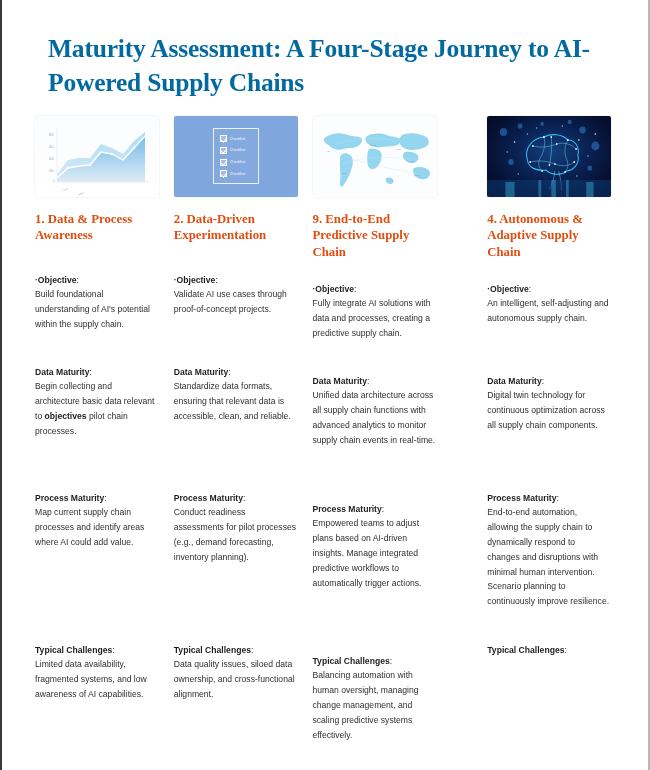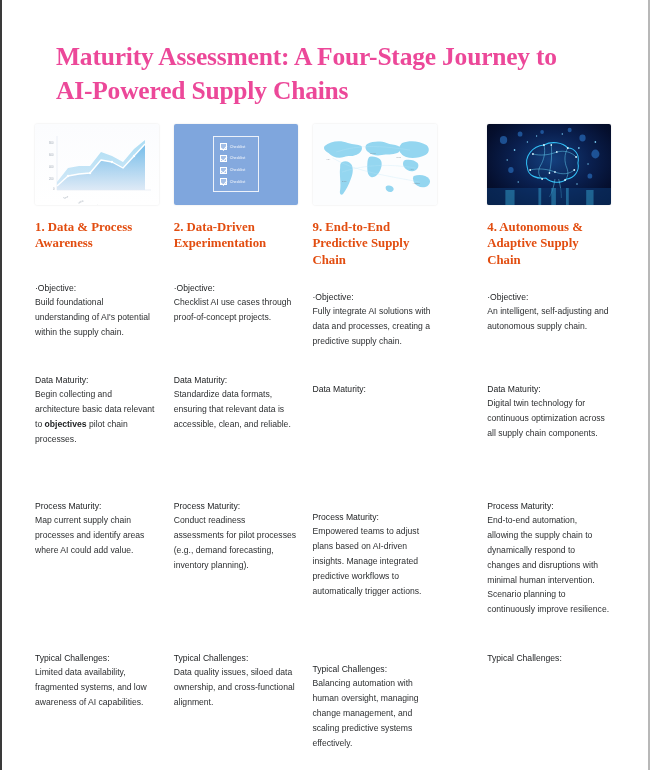--- a/index.html
+++ b/index.html
@@ -21,24 +21,24 @@
     border-left: 2px solid #3a3a3a;
     border-right: 2px solid #b8b8b8;
     box-sizing: border-box;
     overflow: hidden;
   }
   .page-title {
     font-family: "Liberation Serif", serif;
     font-weight: bold;
     font-size: 25.5px;
     line-height: 1.33;
-    color: #ec4899;
+    color: #0369a1;
     letter-spacing: -0.2px;
     padding: 28px 42px 0 42px;
-    margin: 12px;
+    margin: 4px;
   }
 
   
   .thumb {
     width: 124px;
     height: 81px;
     border-radius: 2px;
     overflow: hidden;
     position: relative;
     box-shadow: 0 0 2px rgba(0,0,0,0.12);
@@ -123,21 +123,21 @@
 
   
   .block {
     font-size: 8.6px;
     line-height: 1.72;
     color: #2d2f31;
     padding-right: 12px;
     margin: 0;
   }
   .block b { font-weight: bold; color: #1c1e20; }
-  .block .lead { font-weight: normal; color: #1c1e20; }
+  .block .lead { font-weight: bold; color: #1c1e20; }
 
   
   .row { display: flex; flex-direction: row; padding: 0 30px 0 33px; box-sizing: border-box; width: 650px; }
   .cell { width: 150px; margin-right: 4px; box-sizing: border-box; }
   .cell:last-child { margin-right: 0; margin-left: 36px; }
 
   .r-objective  { height: 92px; margin-top: 12px; }
   .r-data       { height: 126px; }
   .r-process    { height: 152px; }
   .r-challenges { height: 110px; }
@@ -335,21 +335,21 @@
   <div class="row r-objective">
     <div class="cell off-0">
       <p class="block">
         <span class="lead">·Objective</span><span>:</span><br>
         <span>Build foundational understanding of AI's potential within the supply chain.</span>
       </p>
     </div>
     <div class="cell off-1">
       <p class="block">
         <span class="lead">·Objective</span><span>:</span><br>
-        <span>Checklist AI use cases through proof-of-concept projects.</span>
+        <span>Validate AI use cases through proof-of-concept projects.</span>
       </p>
     </div>
     <div class="cell off-2">
       <p class="block">
         <span class="lead">·Objective</span><span>:</span><br>
         <span>Fully integrate AI solutions with data and processes, creating a predictive supply chain.</span>
       </p>
     </div>
     <div class="cell off-3">
       <p class="block">
@@ -368,20 +368,21 @@
     </div>
     <div class="cell off-1">
       <p class="block">
         <span class="lead">Data Maturity</span><span>:</span><br>
         <span>Standardize data formats, ensuring that relevant data is accessible, clean, and reliable.</span>
       </p>
     </div>
     <div class="cell off-2">
       <p class="block">
         <span class="lead">Data Maturity</span><span>:</span><br>
+        <span>Unified data architecture across all supply chain functions with advanced analytics to monitor supply chain events in real-time.</span>
       </p>
     </div>
     <div class="cell off-3">
       <p class="block">
         <span class="lead">Data Maturity</span><span>:</span><br>
         <span>Digital twin technology for continuous optimization across all supply chain components.</span>
       </p>
     </div>
   </div>
 

